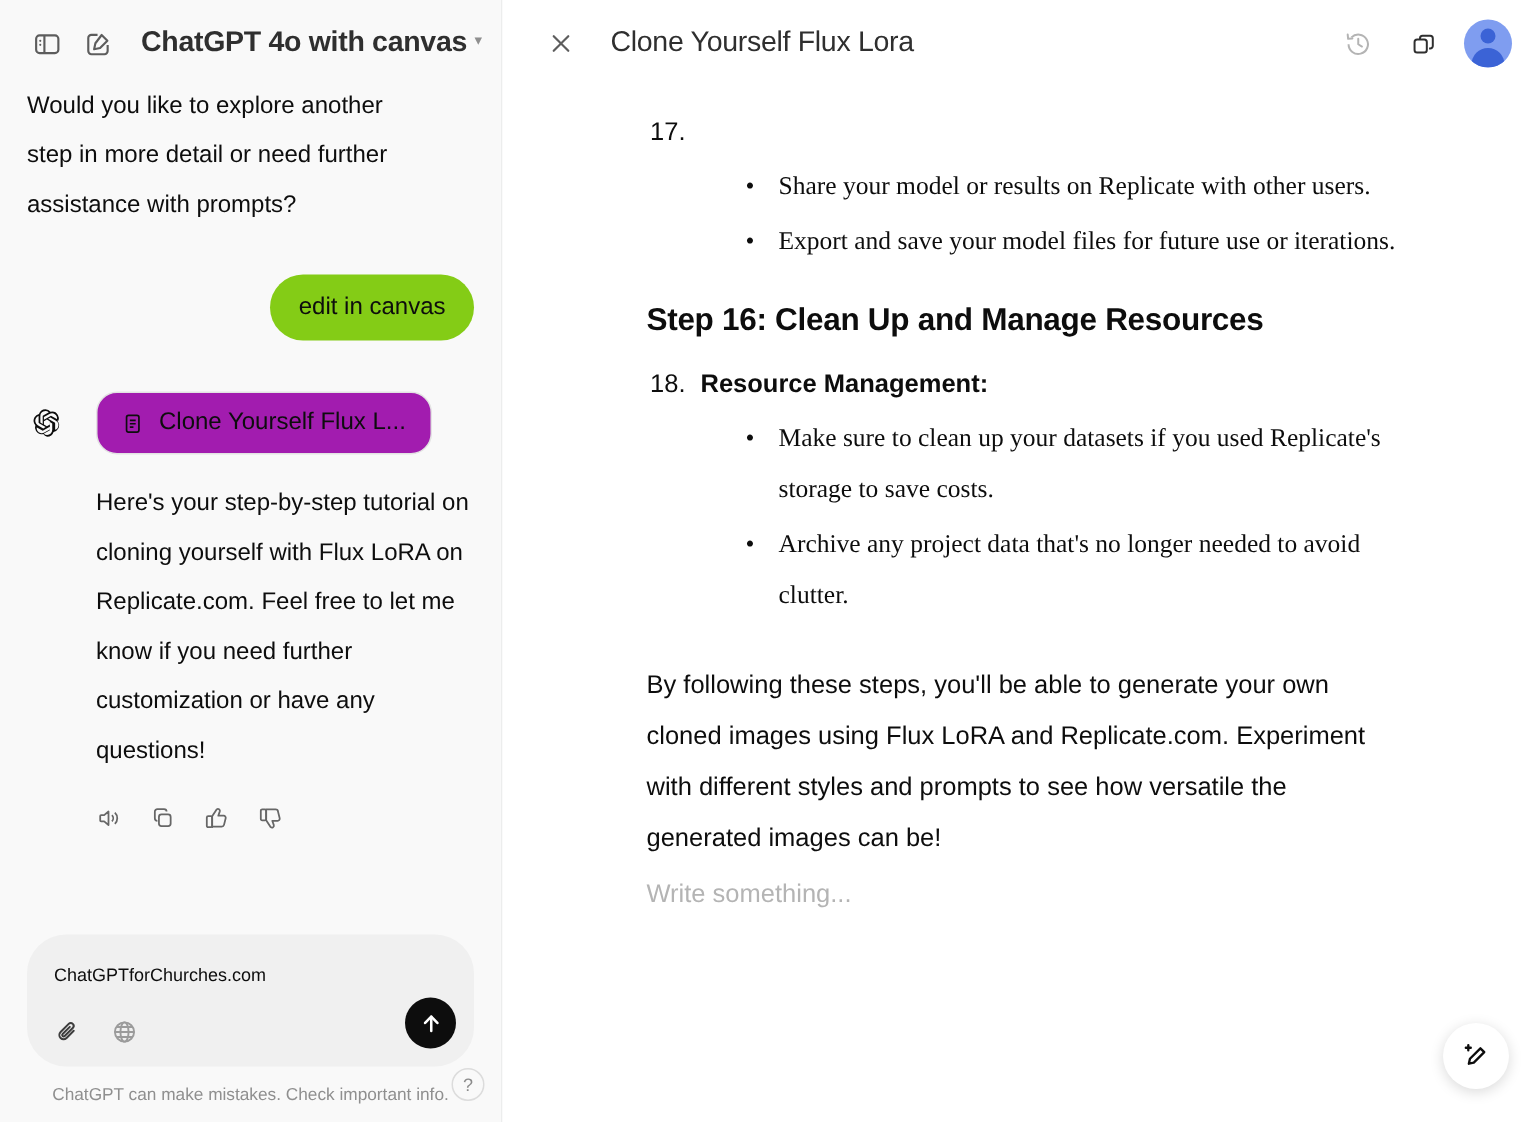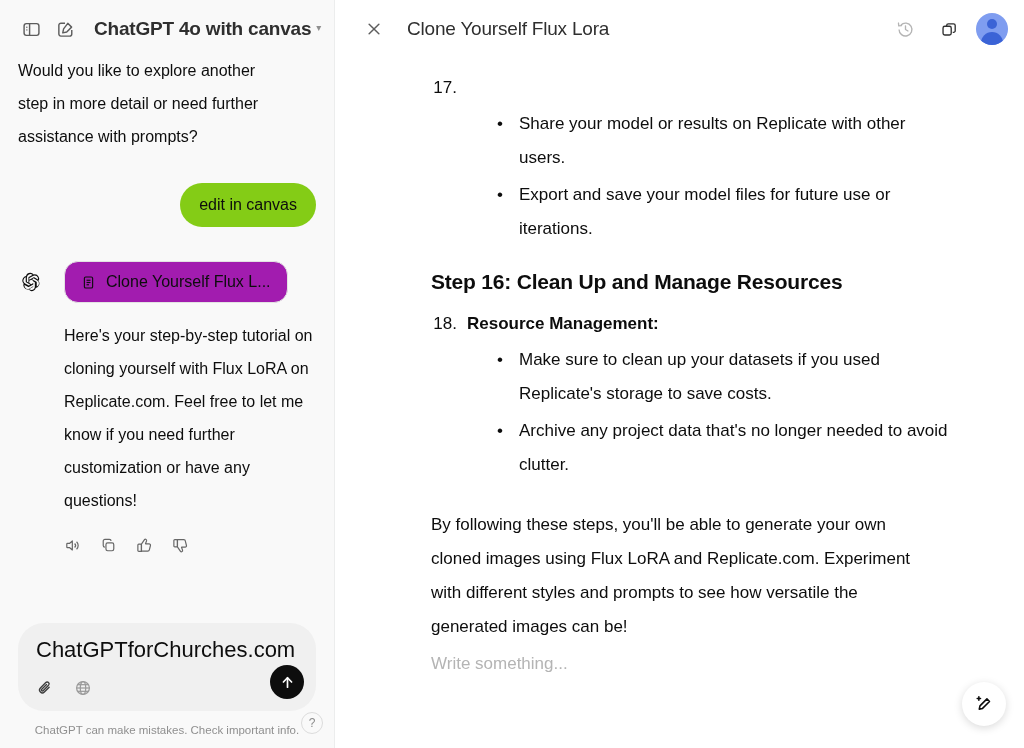--- a/index.html
+++ b/index.html
@@ -88,21 +88,21 @@
 
   
   .composer-wrap { flex: 0 0 auto; padding: 0 18px 4px 18px; }
   .composer {
     background: #f0f0f0; border-radius: 26px;
     padding: 16px 14px 12px 18px;
     position: relative;
     min-height: 88px;
   }
   .composer-text {
-    font-size: 22px; color: #0d0d0d; line-height: 22px;
+    font-size: 12px; color: #0d0d0d; line-height: 22px;
   }
   .composer-tools {
     display: flex; align-items: center; gap: 20px; margin-top: 18px;
   }
   .composer-tool { color: #3d3d3d; cursor: pointer; display: flex; }
   .composer-tool.muted { color: #9b9b9b; }
   .send-btn {
     position: absolute; right: 12px; bottom: 12px;
     width: 34px; height: 34px; border-radius: 50%;
     background: #0d0d0d; color: #ffffff;
@@ -169,21 +169,21 @@
     display: flex; margin-bottom: 2px;
   }
   .ol-num {
     width: 36px; flex: 0 0 36px; text-align: right;
     font-size: 17px; line-height: 31px; color: #0d0d0d;
     padding-right: 10px;
   }
   .ol-text {
     font-size: 17px; line-height: 31px; font-weight: bold; color: #0d0d0d;
   }
-  ul.bullets { list-style: none; margin: 4px 0 0 66px; }
+  ul.bullets { list-style: none; margin: 4px 0 0 66px; font-family: Liberation Serif, serif; }
   ul.bullets li {
     position: relative;
     font-size: 17px; line-height: 34px;
     color: #0d0d0d;
     padding-left: 22px;
     margin-bottom: 3px;
     max-width: 510px;
   }
   ul.bullets li::before {
     content: "•"; position: absolute; left: 0; top: 0;

